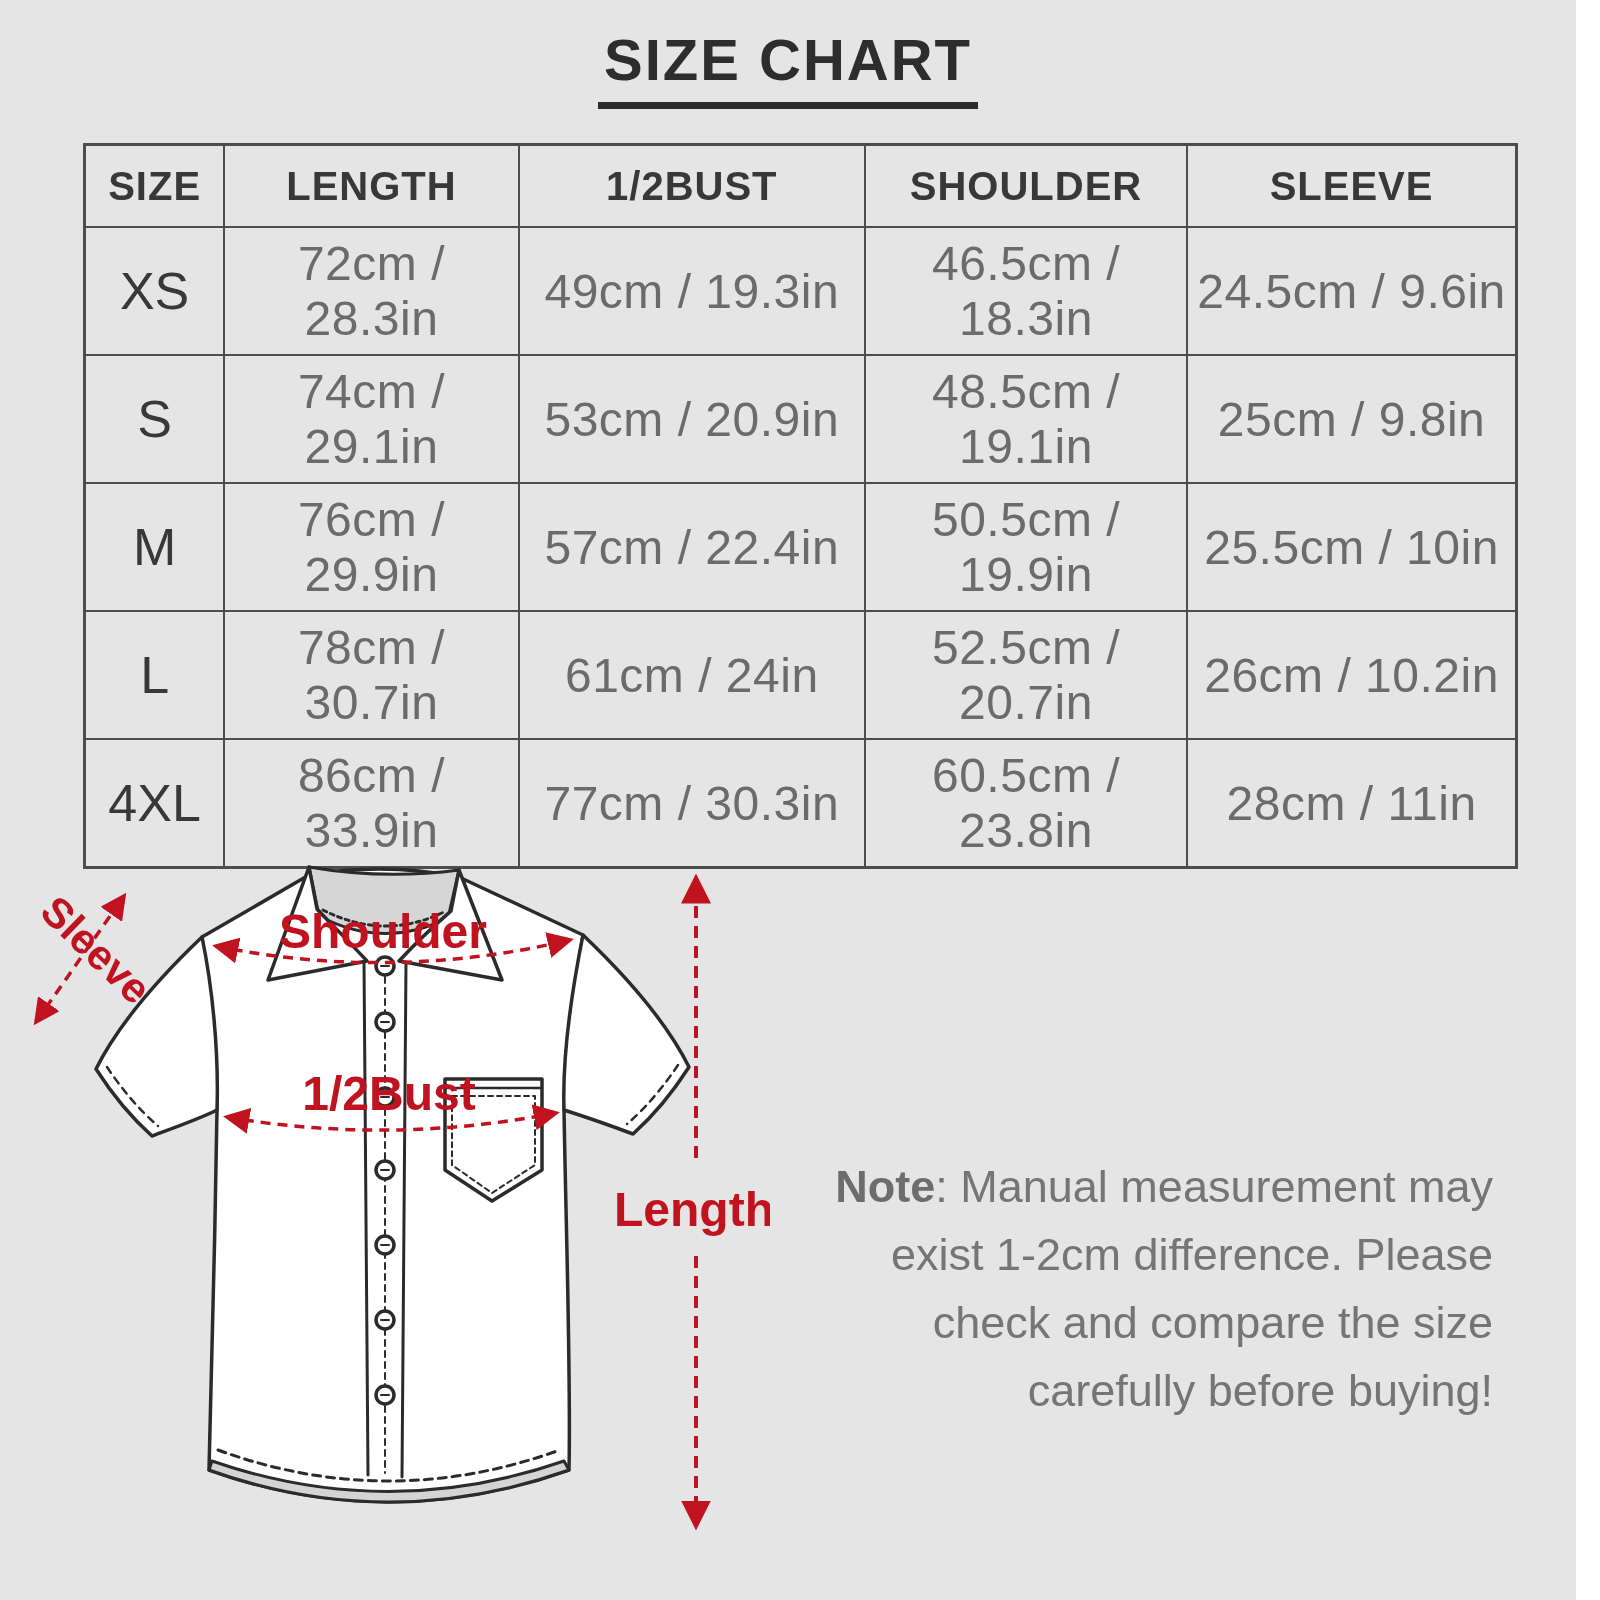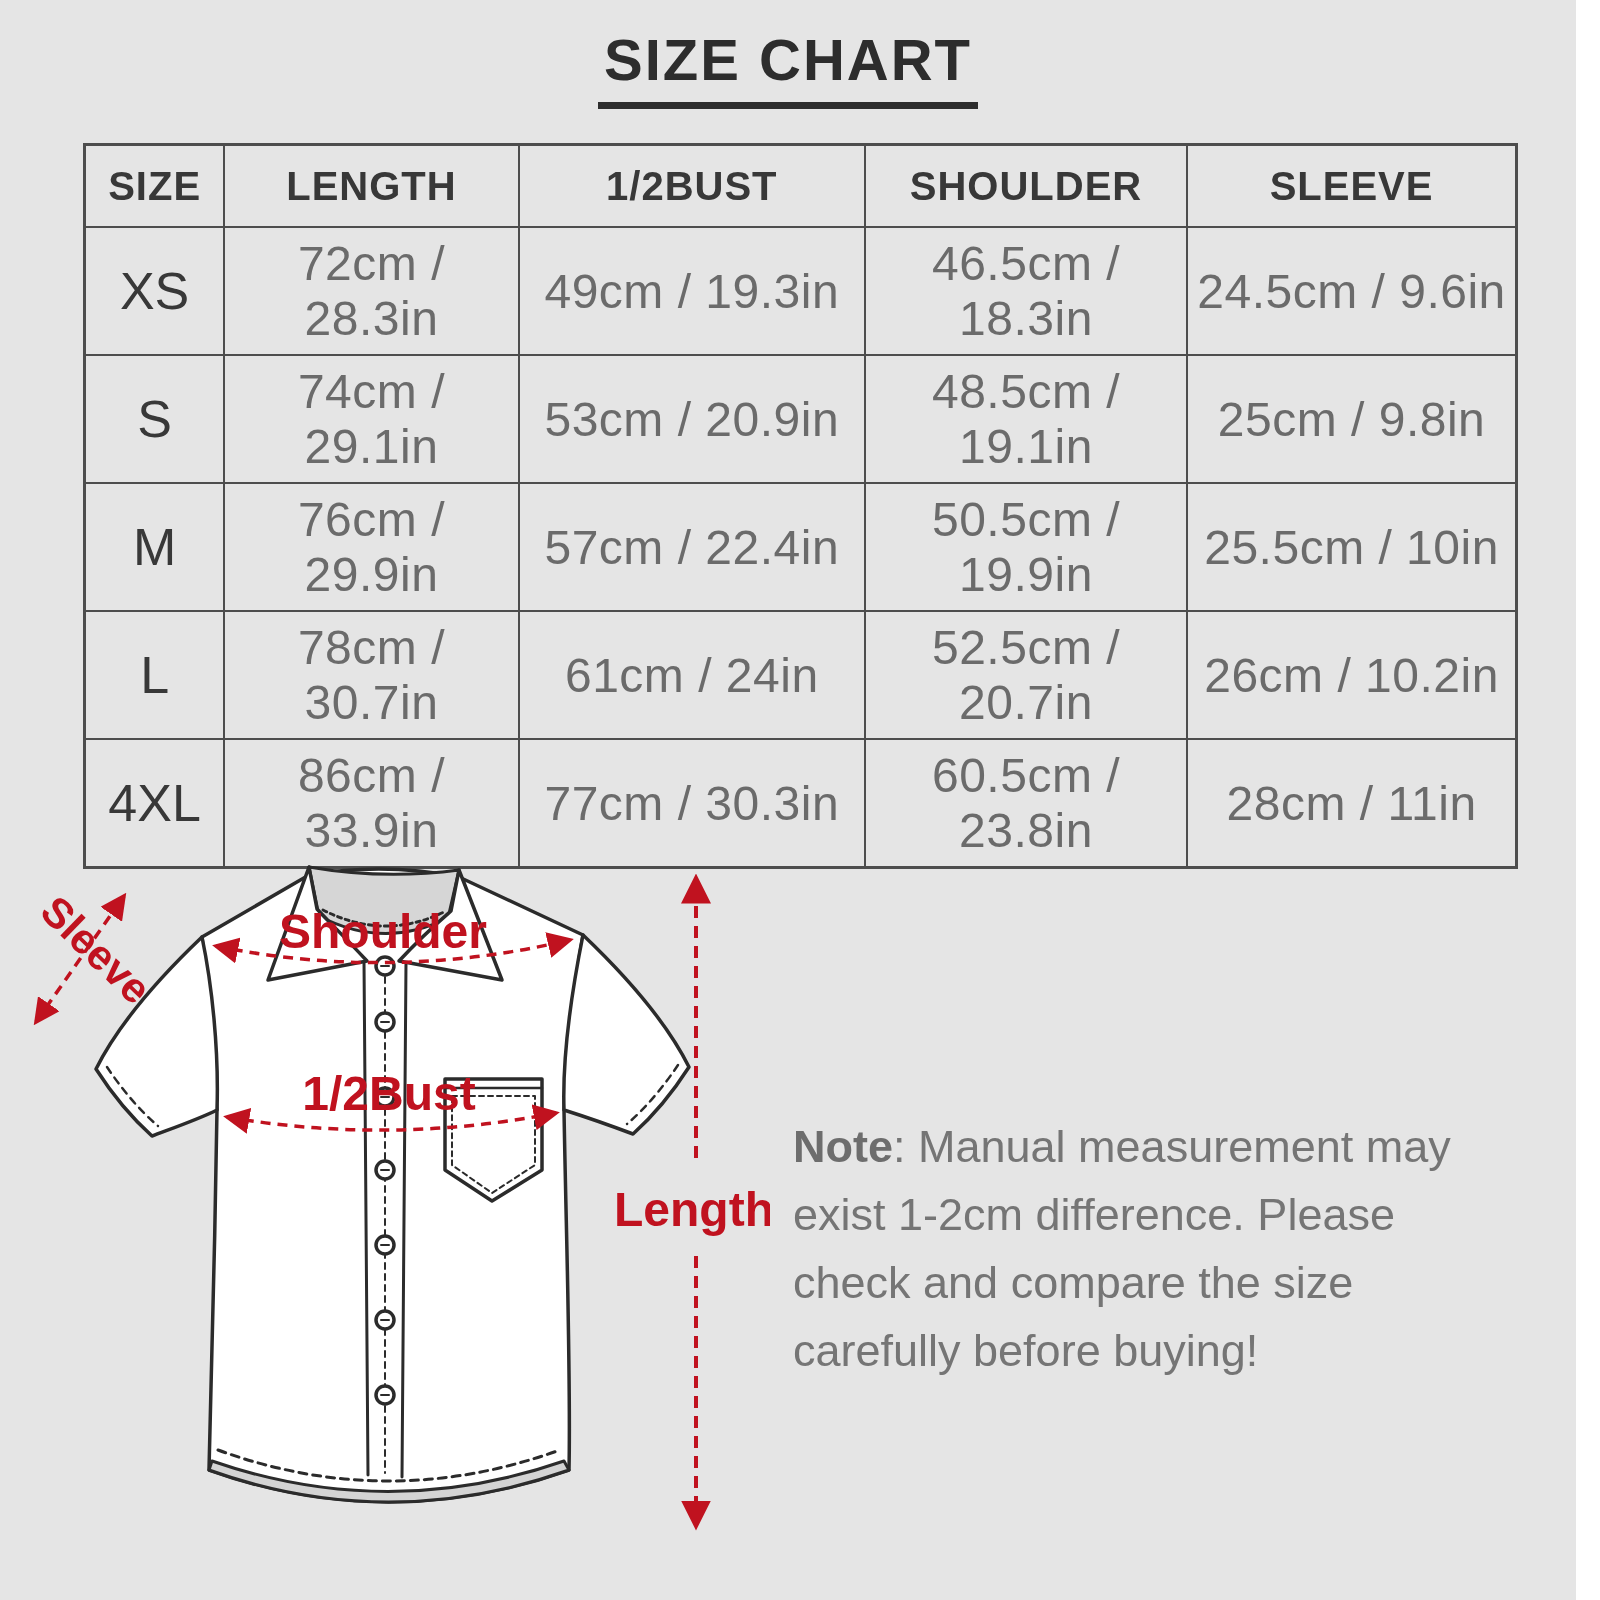--- a/index.html
+++ b/index.html
@@ -27,22 +27,22 @@
   
   .diagram{position:absolute;left:0;top:820px;}
   .diagram .ink{stroke:#2b2b2b;fill:none;stroke-linecap:round;stroke-linejoin:round;}
   .diagram .cloth{fill:#ffffff;stroke:#2b2b2b;stroke-width:3.5;stroke-linejoin:round;}
   .diagram .shade{fill:#e9e9e9;stroke:none;}
   .diagram .grayfill{fill:#d6d6d6;stroke:#2b2b2b;stroke-width:3;stroke-linejoin:round;}
   .diagram text.red-label{font-family:"Liberation Sans", sans-serif;font-weight:bold;}
   .redline{fill:none;stroke-linecap:butt;}
   
   .note{
-    position:absolute;left:793px;top:1068px;width:700px;
-    font-size:45px;line-height:68px;color:#757575;
+    position:absolute;left:793px;top:1108px;width:700px;
+    font-size:45px;line-height:68px;color:#757575;text-align:right;
   }
   .note b{font-weight:bold;color:#6d6d6d;}
 </style>
 </head>
 <body>
 
 <div class="page">
 
   <div class="title-wrap">
     <span class="title-text">SIZE CHART</span>

